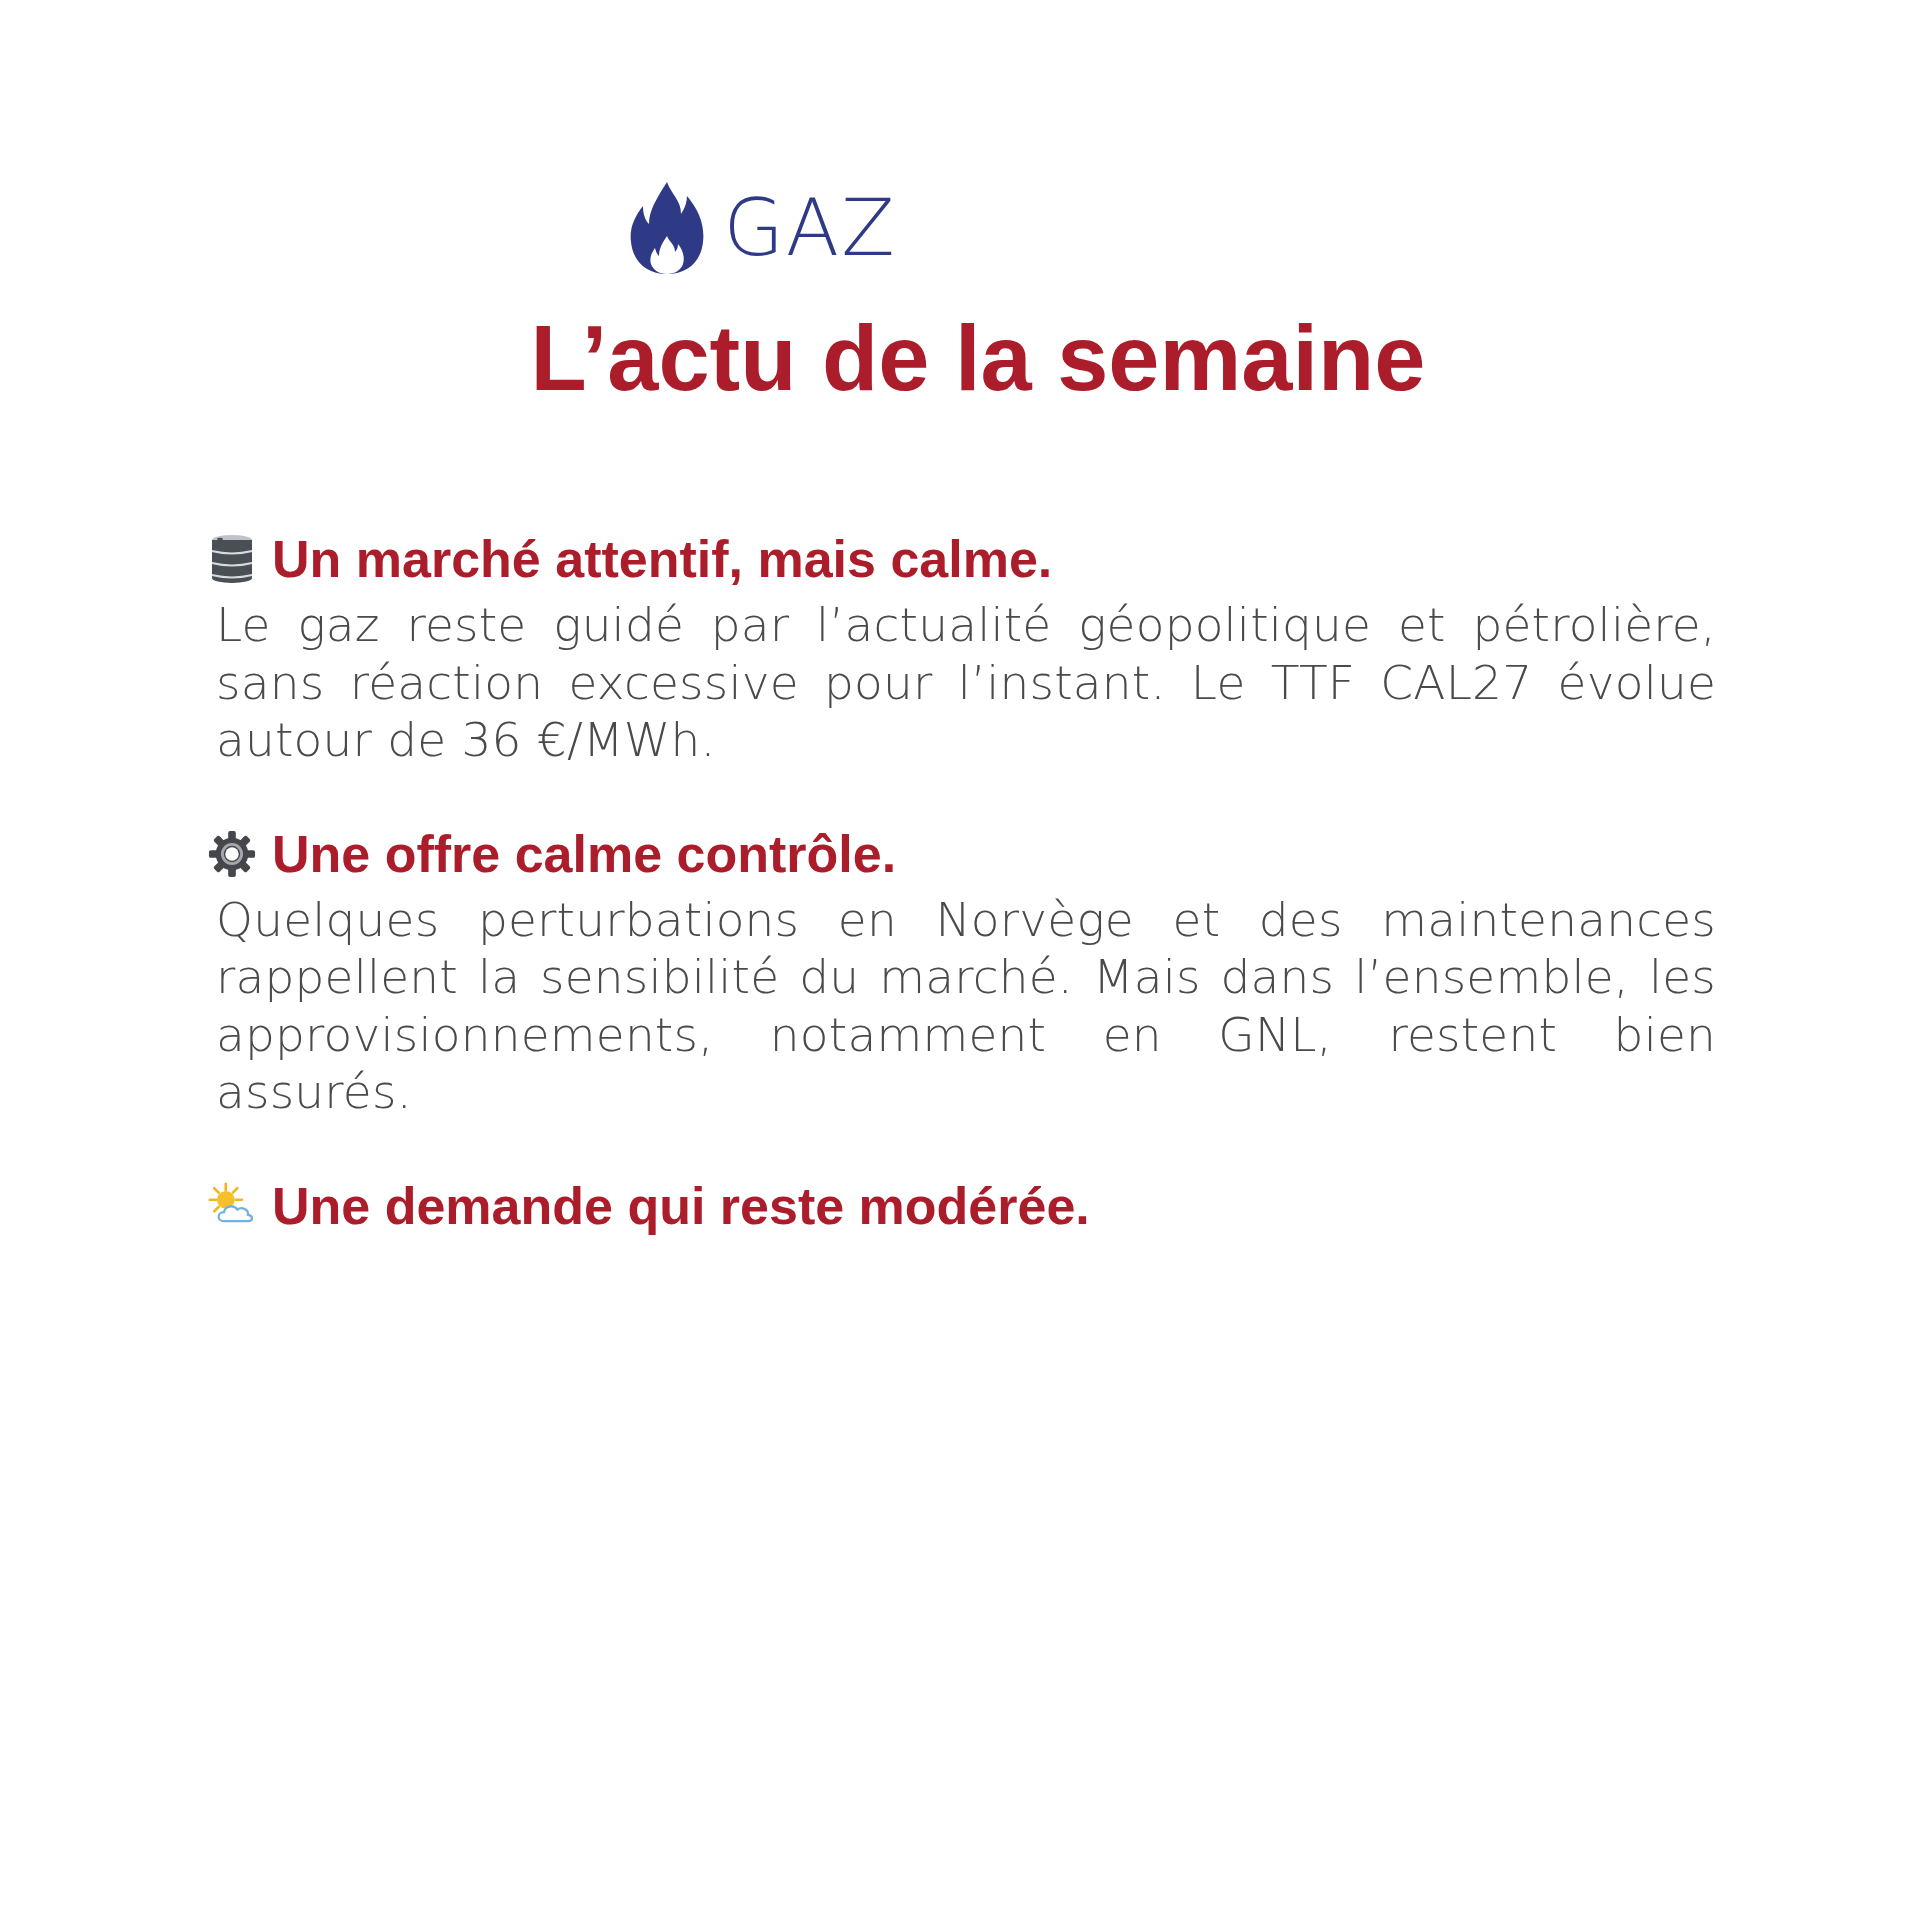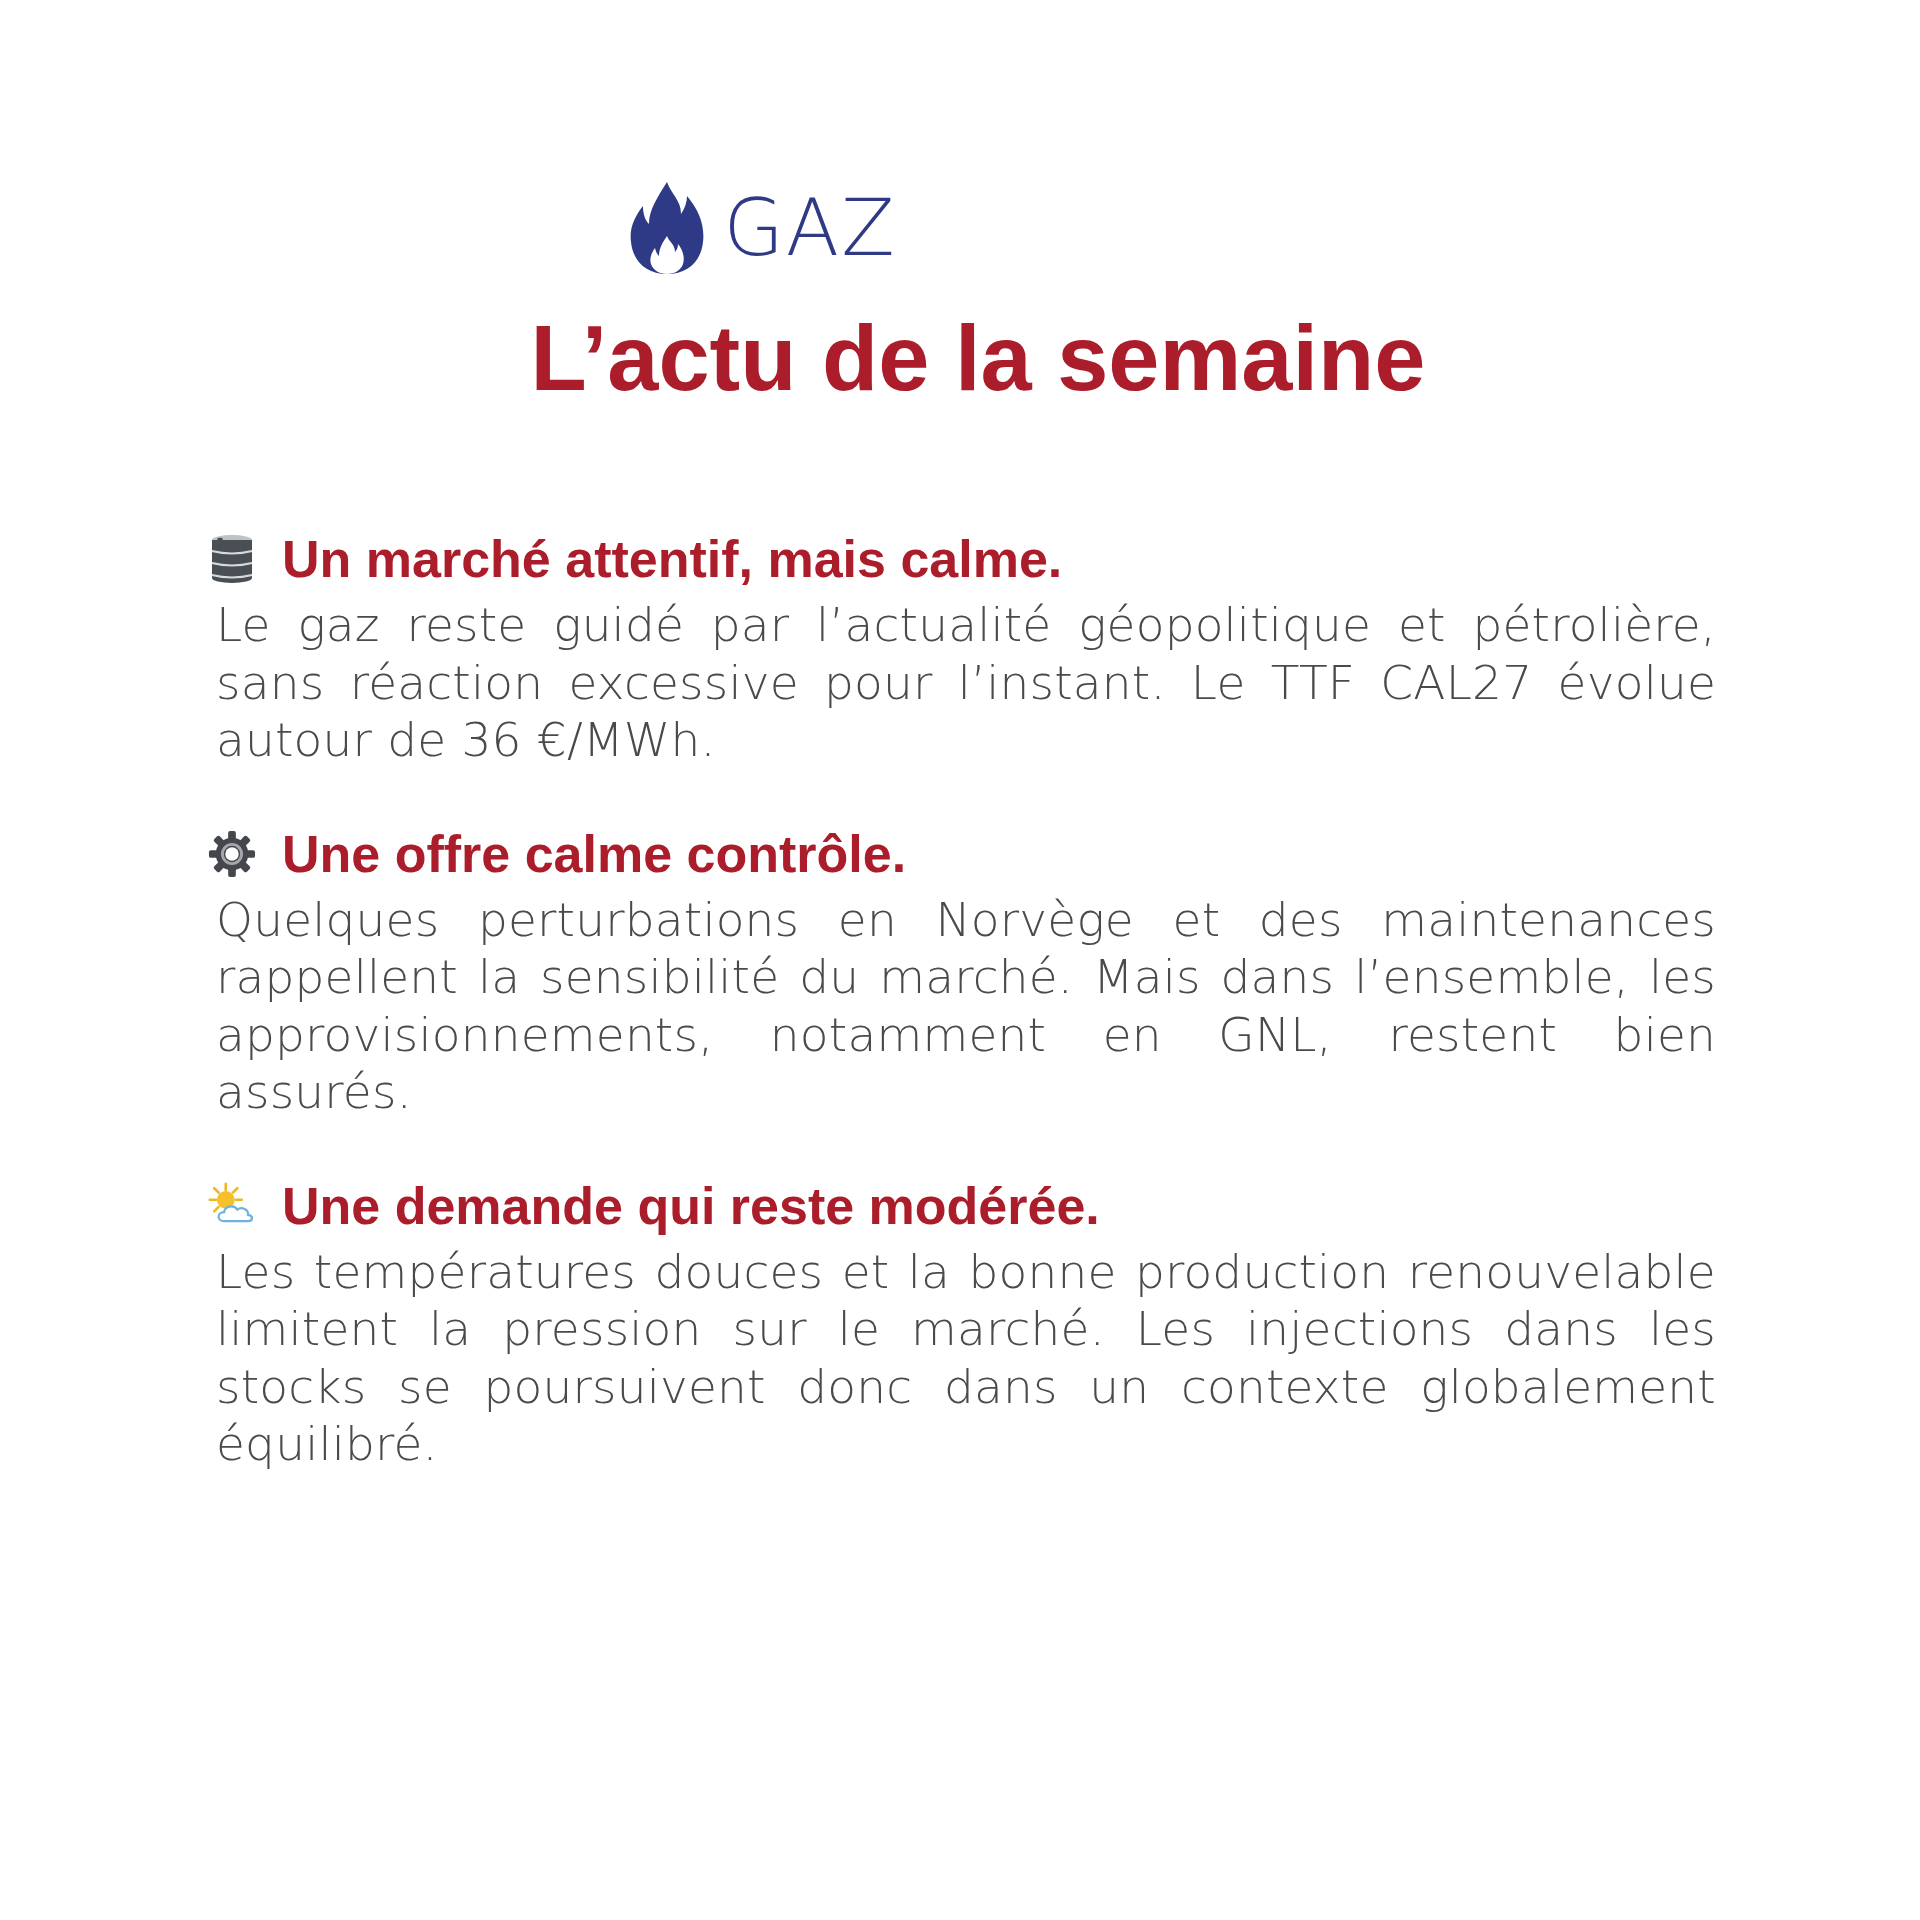--- a/index.html
+++ b/index.html
@@ -59,21 +59,21 @@
       left: 208px;
       width: 1516px;
       top: 530px;
     }
     .section {
       margin-bottom: 56px;
     }
     .section-head {
       display: flex;
       align-items: center;
-      gap: 26px;
+      gap: 16px;
       height: 58px;
     }
     .section-icon {
       width: 48px;
       height: 52px;
       display: inline-flex;
       align-items: center;
       justify-content: center;
       flex: 0 0 48px;
     }
@@ -172,16 +172,15 @@
             <line x1="28" y1="28" x2="33" y2="33"></line>
             <line x1="33" y1="7" x2="28" y2="12"></line>
             <line x1="7" y1="33" x2="12" y2="28"></line>
           </g>
           <circle cx="20" cy="20" r="10" fill="#f5c02a"></circle>
           <path d="M18 44 C10 44 10 34 18 34 C19 27 29 25 33 31 C38 27 46 31 45 37 C51 38 51 44 45 44 Z" fill="#ffffff" stroke="#6fb2df" stroke-width="2.5"></path>
         </svg>
       </span>
       <h2 class="section-title">Une demande qui reste modérée.</h2>
     </div>
-    <p class="section-body">Les températures douces et la bonne production renouvelable limitent la pression sur le marché. Les injections dans les stocks se poursuivent donc dans un contexte globalement équilibré.</p>
   </div>
 
 </div>
 
 </body></html>

